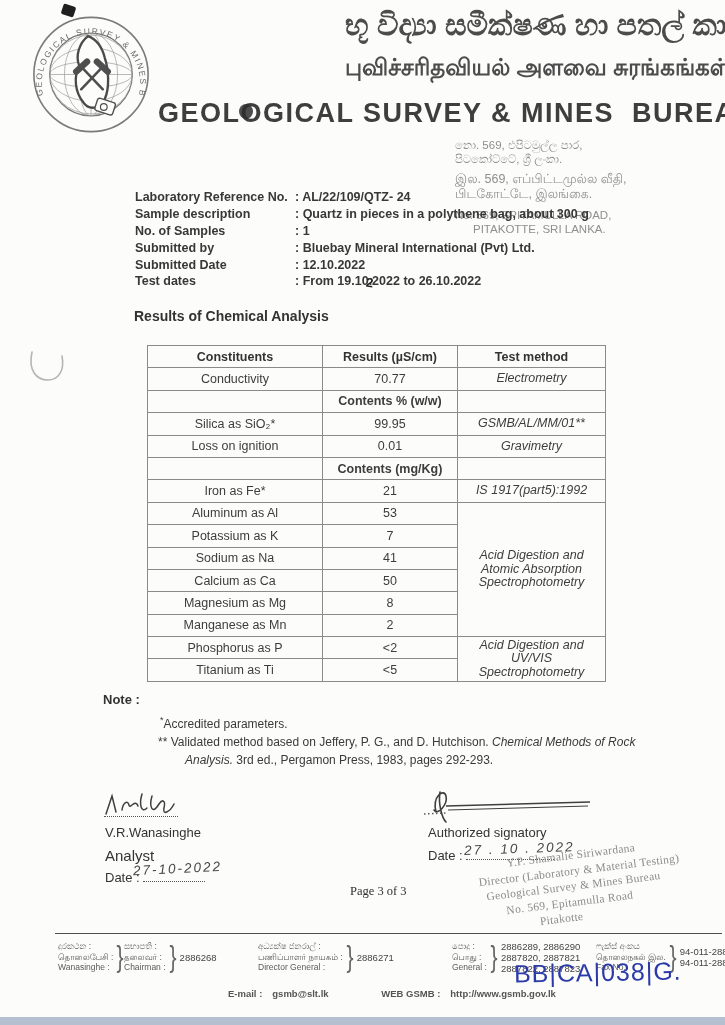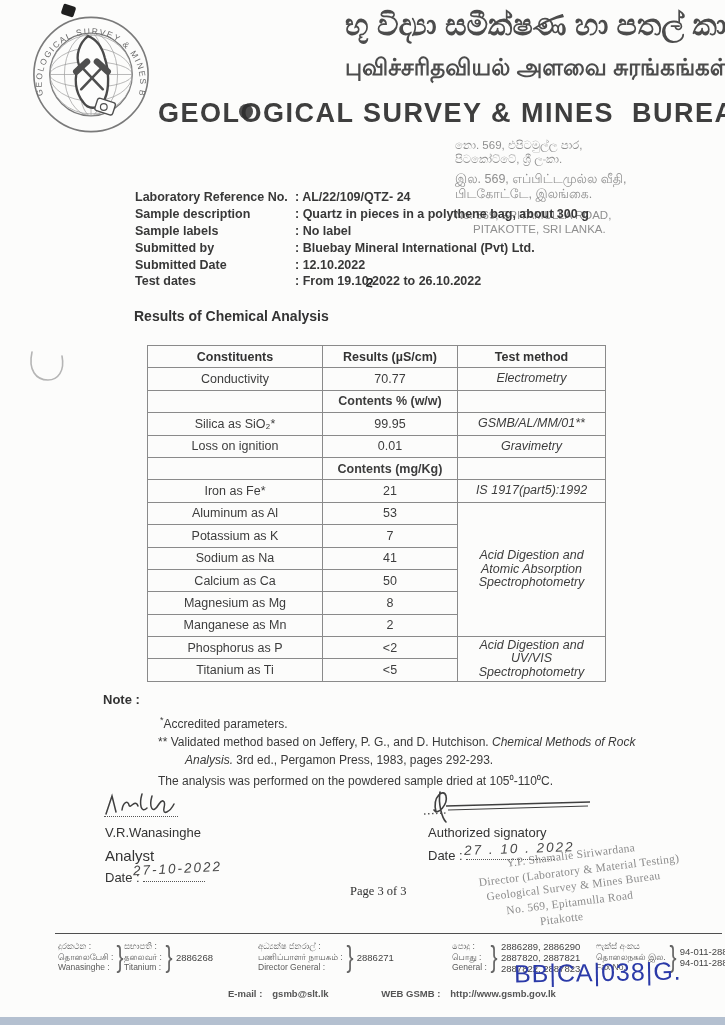--- a/index.html
+++ b/index.html
@@ -136,21 +136,21 @@
     <div class="ta">இல. 569, எப்பிட்டமுல்ல வீதி,</div>
     <div class="ta">பிடகோட்டே, இலங்கை.</div>
     <div class="gap"></div>
     <div>No. 569, EPITAMULLA ROAD,</div>
     <div class="ind">PITAKOTTE, SRI LANKA.</div>
   </div>
 
   <div class="details" id="details-rows">
       <div class="detail-row"><span class="dl">Laboratory Reference No.</span><span class="dv">: AL/22/109/QTZ- 24</span></div>
       <div class="detail-row"><span class="dl">Sample description</span><span class="dv">: Quartz in pieces in a polythene bag, about 300 g</span></div>
-      <div class="detail-row"><span class="dl">Sample labels</span><span class="dv">: No label</span></div>
+      <div class="detail-row"><span class="dl">No. of Samples</span><span class="dv">: 1</span></div>
       <div class="detail-row"><span class="dl">Submitted by</span><span class="dv">: Bluebay Mineral International (Pvt) Ltd.</span></div>
       <div class="detail-row"><span class="dl">Submitted Date</span><span class="dv">: 12.10.2022</span></div>
       <div class="detail-row"><span class="dl">Test dates</span><span class="dv">: From 19.10.2022 to 26.10.2022</span></div>
     </div>
   <div class="overwrite2">2</div>
   <div class="section-heading">Results of Chemical Analysis</div>
 
   <svg class="pen-u" width="48" height="48" viewBox="0 0 48 48">
     <path d="M8,8 C4,26 12,36 24,36 C34,36 41,27 38,12" fill="none" stroke="#b5b5b5" stroke-width="1.6" stroke-linecap="round"></path>
   </svg>
@@ -233,21 +233,20 @@
           <td>Titanium as Ti</td>
           <td>&lt;5</td>
         </tr>
       </tbody>
   </table>
 
   <div class="note-h">Note :</div>
   <div class="note-l1"><span class="sup">*</span><span>Accredited parameters.</span></div>
   <div class="note-l2"><span>** Validated method based on Jeffery, P. G., and D. Hutchison. </span><span class="it">Chemical Methods of Rock</span></div>
   <div class="note-l3"><span class="it">Analysis.</span><span> 3rd ed., Pergamon Press, 1983, pages 292-293.</span></div>
-  <div class="note-l4">The analysis was performed on the powdered sample dried at 105⁰-110⁰C.</div>
 
   <svg class="sig-svg-left" width="80" height="32" viewBox="0 0 80 32">
     <path d="M4,24 L10,6 L14,22 M20,20 C21,12 26,10 27,15 C28,20 33,8 36,16 M40,4 C37,14 39,24 45,18 M50,6 C47,16 50,26 57,14 C60,9 64,10 62,18 C60,26 68,22 72,14" fill="none" stroke="#3f3f3f" stroke-width="1.5" stroke-linecap="round"></path>
   </svg>
   <div class="sig-dots-left"></div>
   <div class="sig-name">V.R.Wanasinghe</div>
   <div class="sig-role">Analyst</div>
   <div class="sig-date-left">
     <span>Date :</span>
     <span class="dots" style="width:62px;"></span>
@@ -284,21 +283,21 @@
           <div>දුරකථන :</div>
           <div>தொலைபேசி :</div>
           <div>Wanasinghe :</div>
         </div>
         <span class="fbrace">}</span>
       </div>
       <div class="fcol p2">
         <div class="flabels">
           <div>සභාපති :</div>
           <div>தலைவர் :</div>
-          <div>Titanium :</div>
+          <div>Chairman :</div>
         </div>
         <span class="fbrace">}</span>
         <div class="fnums">
           <div>2886268</div>
         </div>
       </div>
       <div class="fcol p3">
         <div class="flabels">
           <div>අධ්‍යක්ෂ ජනරාල් :</div>
           <div>பணிப்பாளர் நாயகம் :</div>

